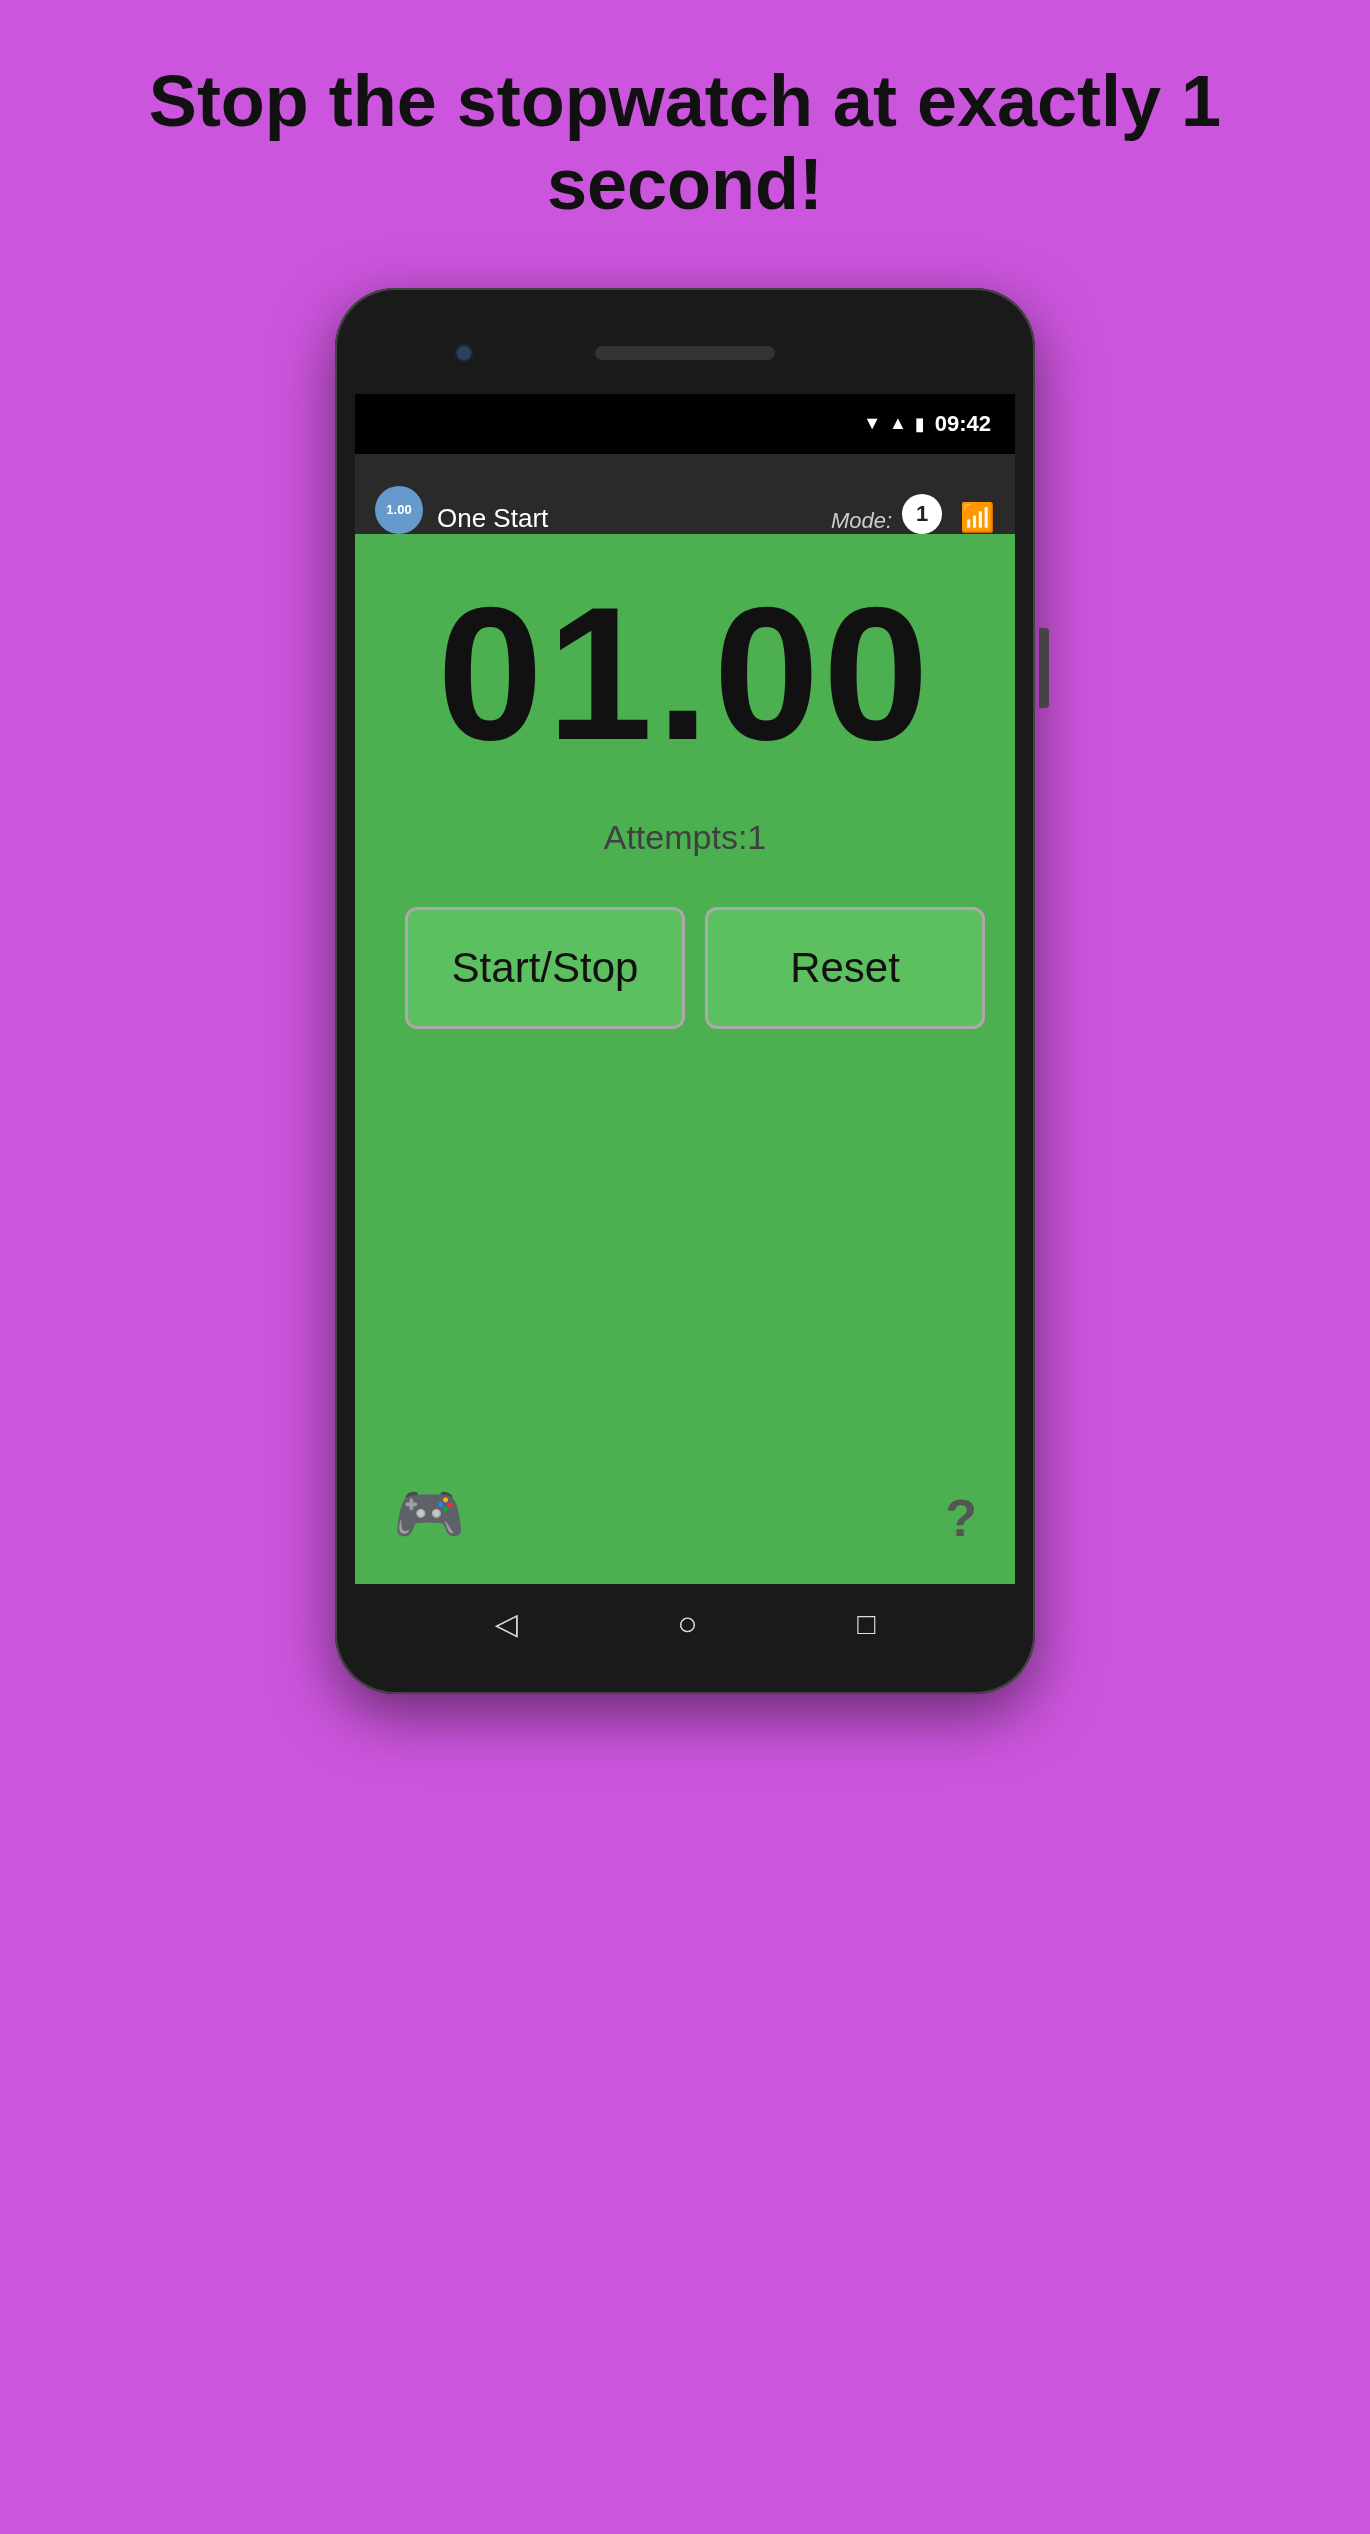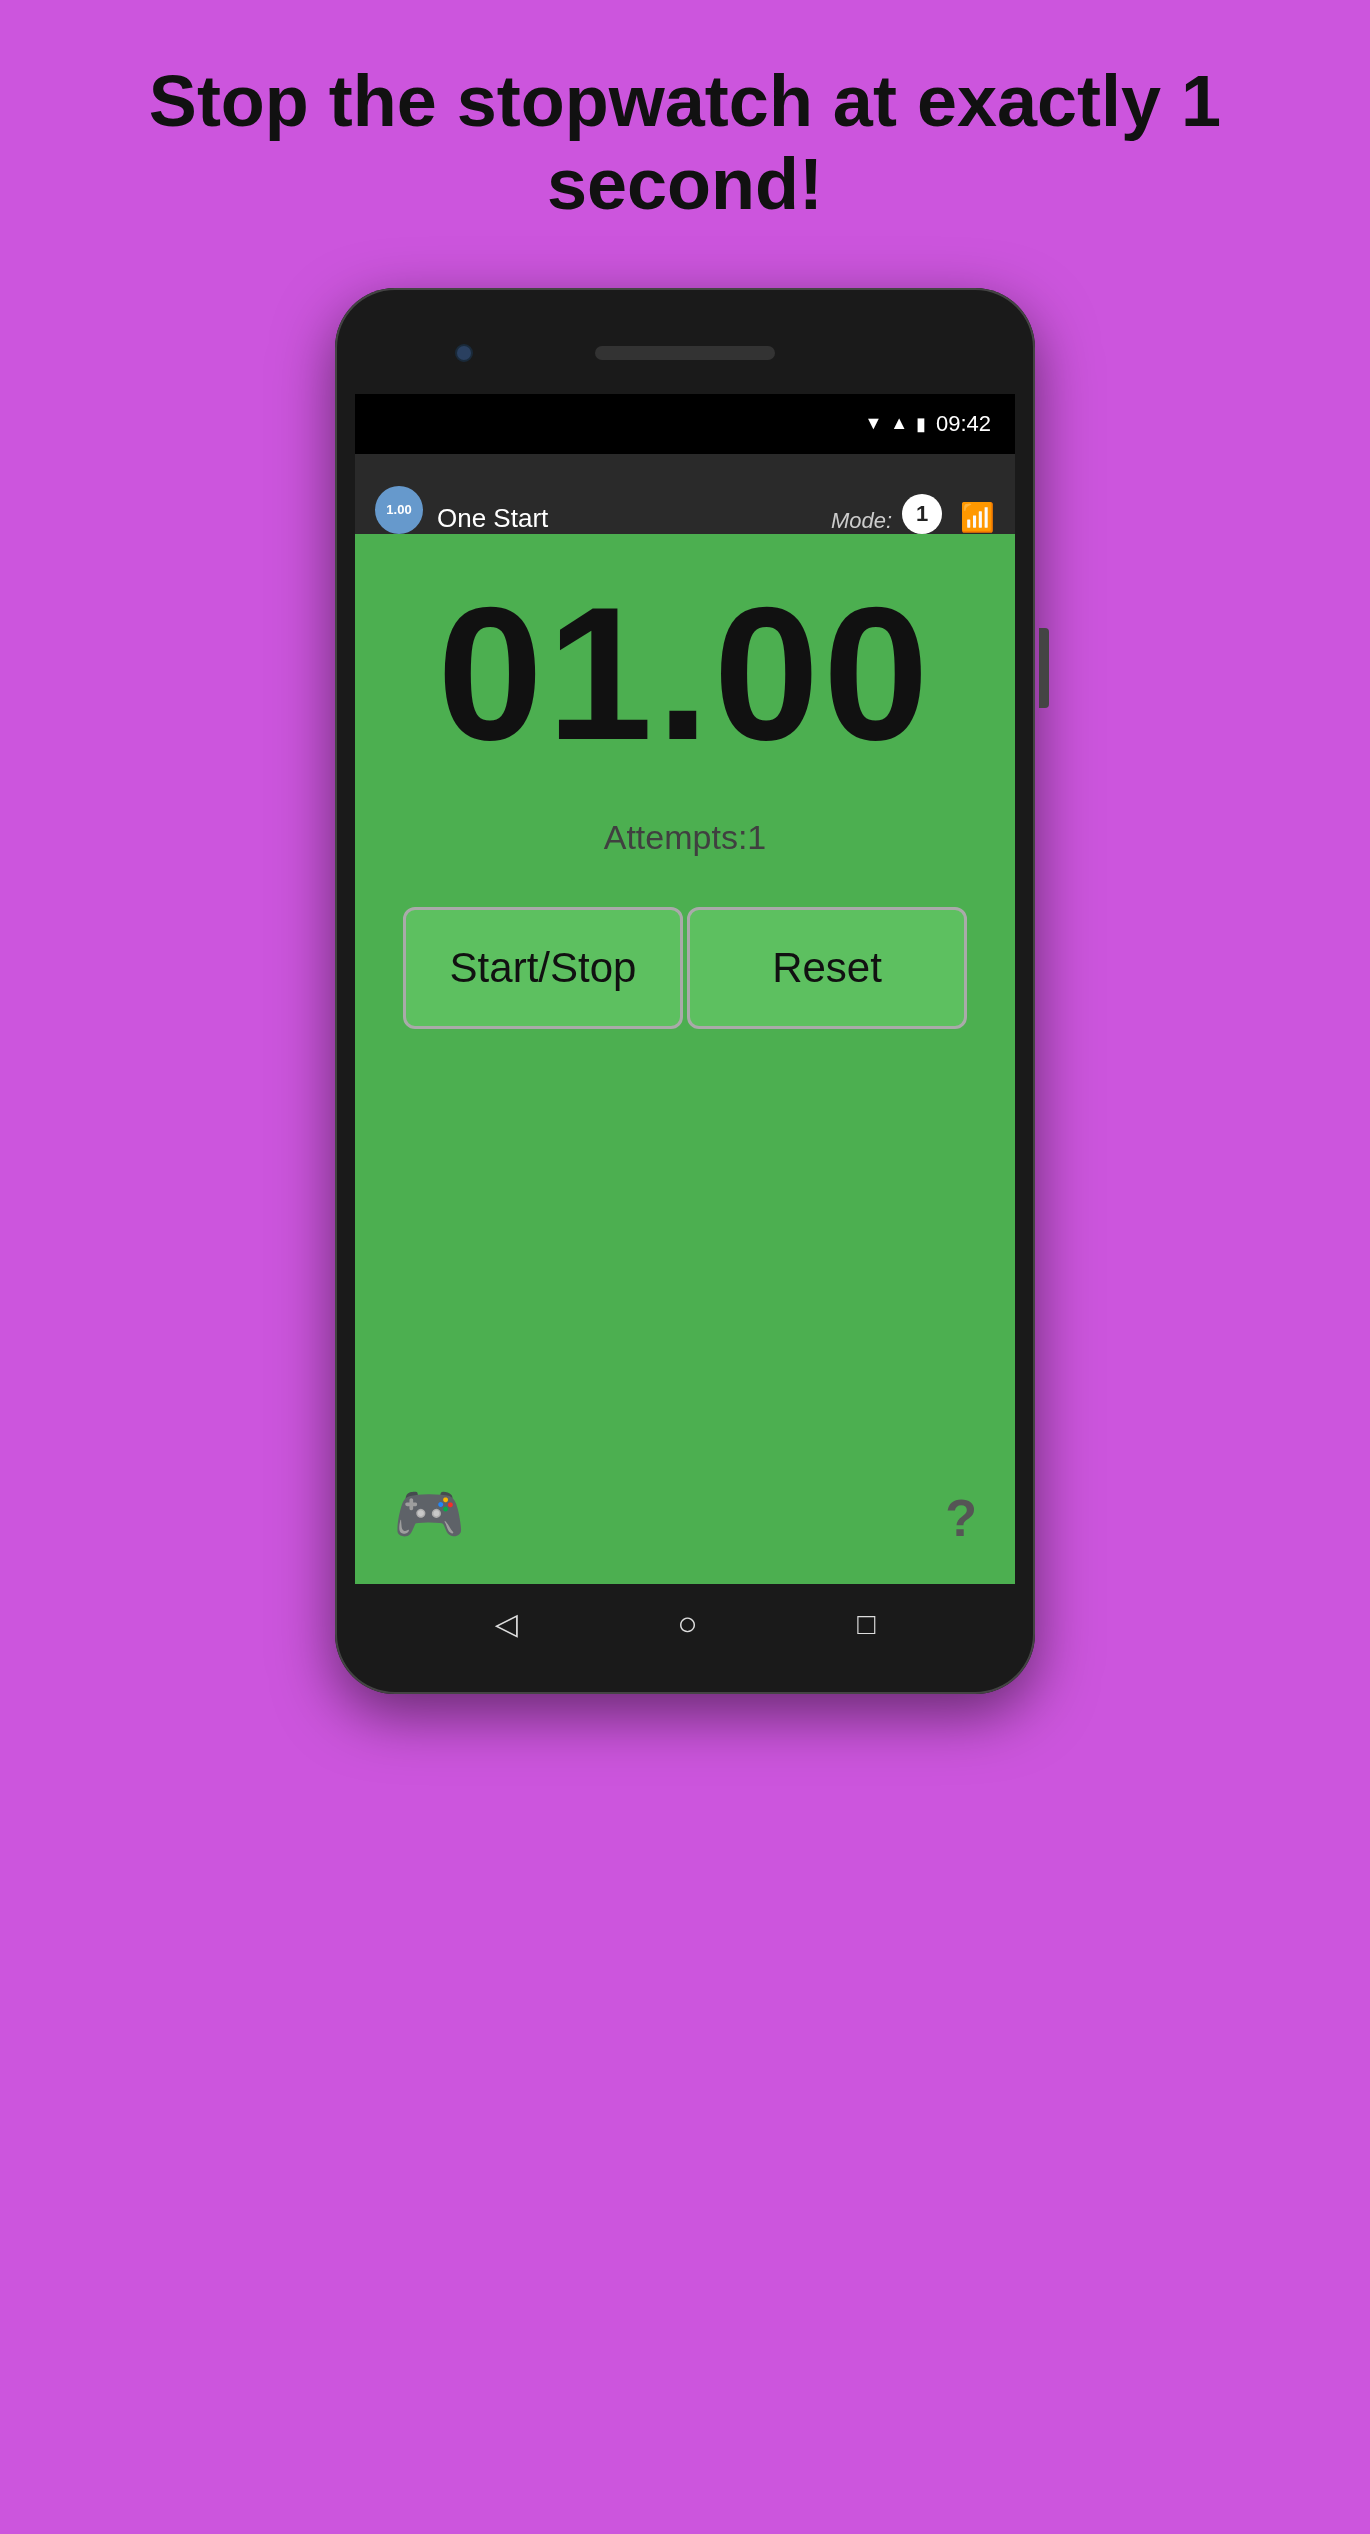--- a/index.html
+++ b/index.html
@@ -83,21 +83,21 @@
 
     .status-icons {
       display: flex;
       align-items: center;
       gap: 8px;
     }
 
     .status-time {
       color: white;
       font-size: 22px;
-      font-weight: normal;
+      font-weight: bold;
     }
 
     
     .app-bar {
       width: 100%;
       background: #2a2a2a;
       height: 80px;
       display: flex;
       align-items: flex-end;
       padding: 0 20px;
@@ -181,24 +181,24 @@
 
     .attempts-text {
       font-size: 34px;
       color: #404040;
       margin-top: 30px;
       margin-bottom: 50px;
     }
 
     .buttons-row {
       display: flex;
-      gap: 4px;
+      gap: 20px;
       width: 100%;
       padding: 0 10px;
-      justify-content: center;
+      justify-content: flex-end;
     }
 
     .app-button {
       flex: 1;
       max-width: 280px;
       background: #5dc060;
       border: 3px solid #aaa;
       border-radius: 12px;
       padding: 34px 20px;
       font-size: 42px;

